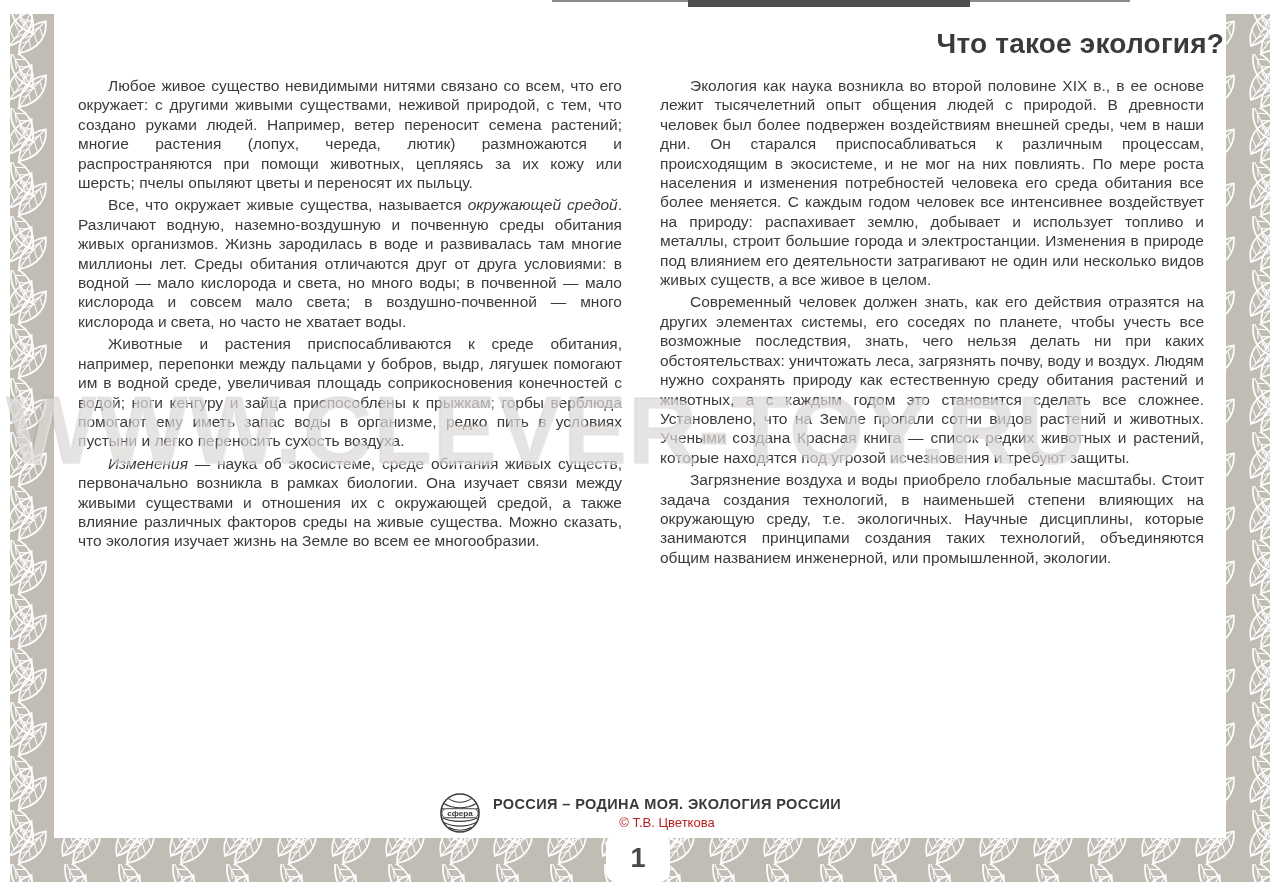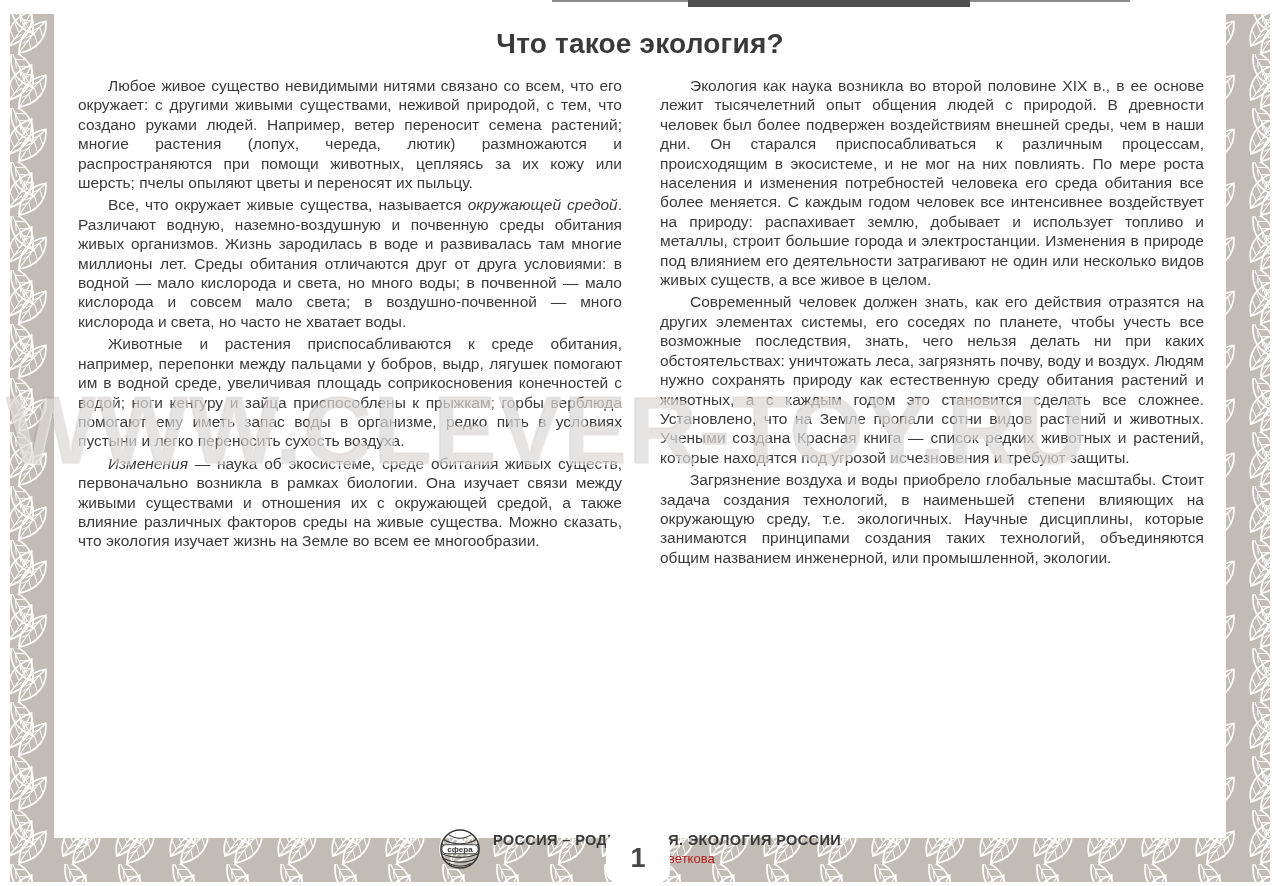--- a/index.html
+++ b/index.html
@@ -7,38 +7,38 @@
     width:1280px;height:886px;position:relative;overflow:hidden;
     background:#ffffff;
     font-family:"Liberation Sans","DejaVu Sans",sans-serif;
     color:#3b3b3b;
   }
   .frame-svg{position:absolute;left:0;top:0;z-index:0;}
   .artifact-thin{position:absolute;left:552px;top:0;width:578px;height:2px;background:#8a8a8a;z-index:5;}
   .artifact-bar{position:absolute;left:688px;top:0;width:282px;height:7px;background:#4f4f4f;z-index:6;}
   .card{position:absolute;left:56px;top:0;width:1168px;height:838px;z-index:2;}
   h1.title{
-    margin:28px 0 16px 0;text-align:center;
+    margin:28px 0 16px 0;text-align:right;
     font-size:28px;font-weight:bold;letter-spacing:.2px;color:#3a3a3a;
   }
   .columns{
     display:flex;gap:38px;margin:0 20px 0 22px;
   }
   .col{flex:1 1 0;font-size:15.5px;line-height:19.4px;text-align:justify;color:#3b3b3b;}
   .col p{margin:0 0 3px 0;text-indent:30px;}
   .col em{}
   .watermark{
     position:absolute;left:0;top:376px;width:1088px;z-index:3;
     text-align:right;font-size:96px;font-weight:bold;letter-spacing:1px;
     color:rgba(172,166,158,0.22);
     text-shadow:1px 1px 0 rgba(255,255,255,0.55), -1px -1px 0 rgba(150,145,138,0.18);
     pointer-events:none;white-space:nowrap;
   }
   .footer{
-    position:absolute;left:0;top:828px;width:1280px;z-index:4;
+    position:absolute;left:0;top:792px;width:1280px;z-index:4;
     display:flex;align-items:center;justify-content:center;gap:12px;
   }
   .footer-text{text-align:center;}
   .series-title{font-size:14.5px;font-weight:bold;letter-spacing:.4px;color:#3a3a3a;}
   .copyright{font-size:13px;margin-top:3px;color:#b91c1c;}
   .page-badge{
     position:absolute;left:606px;top:834px;width:64px;height:48px;z-index:7;
     background:#ffffff;border-radius:10px;
     display:flex;align-items:center;justify-content:center;
   }

